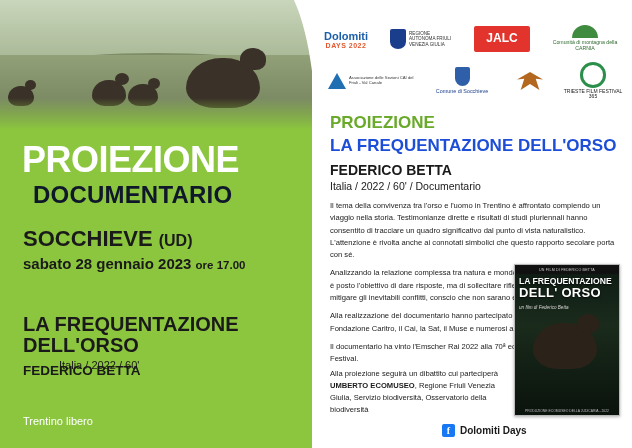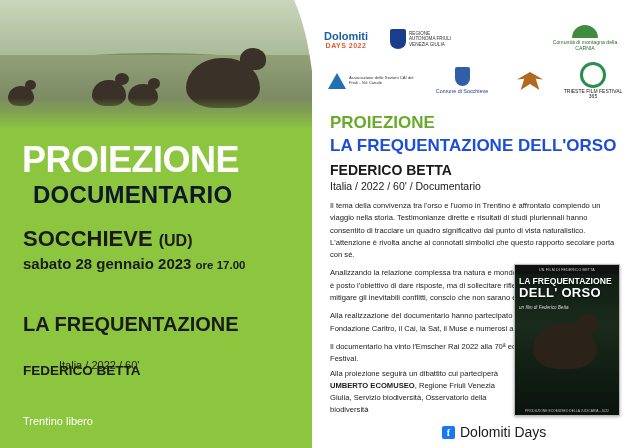--- a/index.html
+++ b/index.html
@@ -353,21 +353,21 @@
   .fb {
     position: absolute;
     left: 130px; top: 424px;
     display: flex; align-items: center; gap: 5px;
   }
   .fb .fb-icon {
     width: 13px; height: 13px; background: #1877f2; border-radius: 2px;
     color: #fff; font-weight: bold; font-size: 10px; line-height: 13px;
     text-align: center; font-family: "Liberation Serif", serif;
   }
-  .fb .fb-label { font-size: 14px; font-weight: normal; color: #1a1a1a; }
+  .fb .fb-label { font-size: 10px; font-weight: bold; color: #1a1a1a; }
 </style>
 </head>
 <body>
 
 <div class="poster">
 
   <div class="left-panel">
 
     <div class="photo">
       <div class="sky"></div>
@@ -389,20 +389,21 @@
     </div>
 
     <div class="dateline">
       <span>sabato 28 gennaio 2023</span>
       <span class="ora">ore 17.00</span>
     </div>
 
 
     <div class="film-title">
       <div>LA FREQUENTAZIONE</div>
+      <div>DELL'ORSO</div>
     </div>
 
     <div class="director">FEDERICO BETTA</div>
     <div class="film-meta">Italia / 2022 / 60'</div>
     <div class="footer-left">Trentino libero</div>
 
     <svg class="curve" viewBox="0 0 70 448" preserveAspectRatio="none" style="left:294px;">
       <path d="M 0,0 C 40,90 10,250 54,448 L 70,448 L 70,0 Z" fill="#ffffff"></path>
     </svg>
   </div>
@@ -414,20 +415,21 @@
       <div class="logo logo-dolomiti">
         <div>Dolomiti</div>
         <div class="sub">DAYS 2022</div>
       </div>
 
       <div class="logo logo-regione">
         <span class="crest"></span>
         <span>REGIONE AUTONOMA FRIULI VENEZIA GIULIA</span>
       </div>
 
+      <div class="logo logo-jalc">JALC</div>
 
       <div class="logo logo-carnia">
         <span class="mark"></span>
         <span>Comunità di montagna della CARNIA</span>
       </div>
 
       <div class="logo logo-cai">
         <span class="tri"></span>
         <span>Associazione delle Sezioni CAI del Friuli - Val Canale</span>
       </div>

